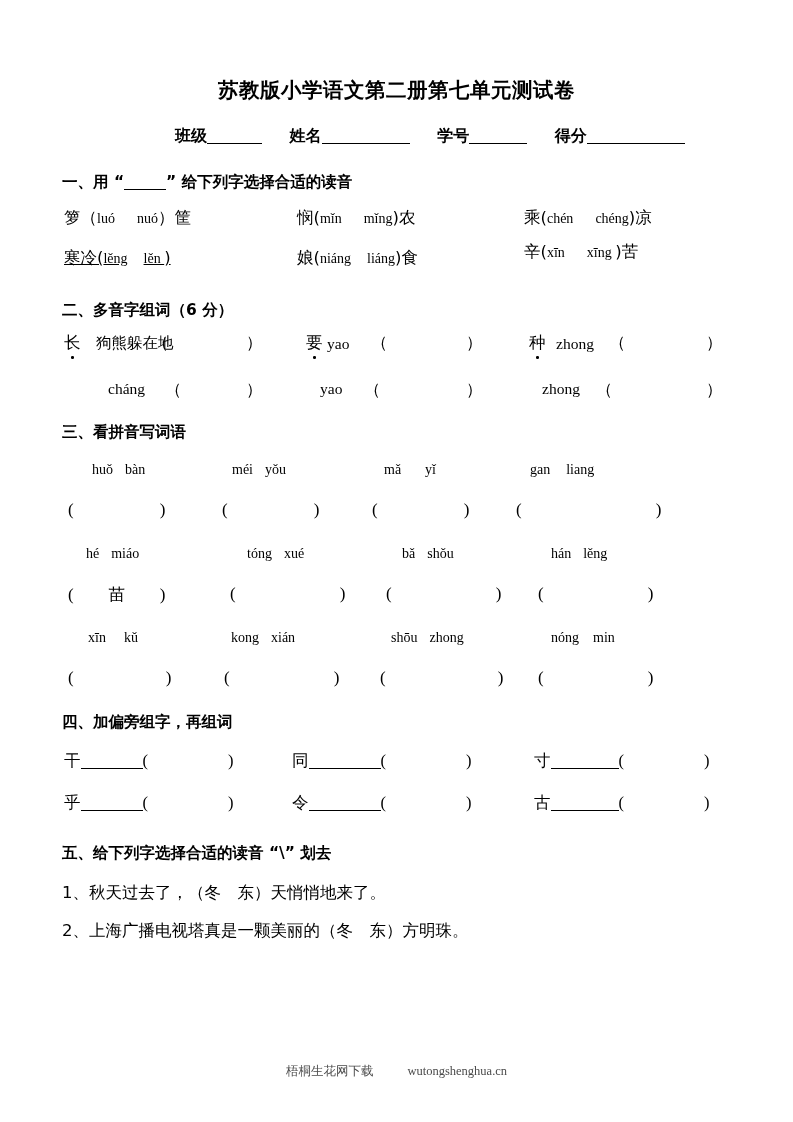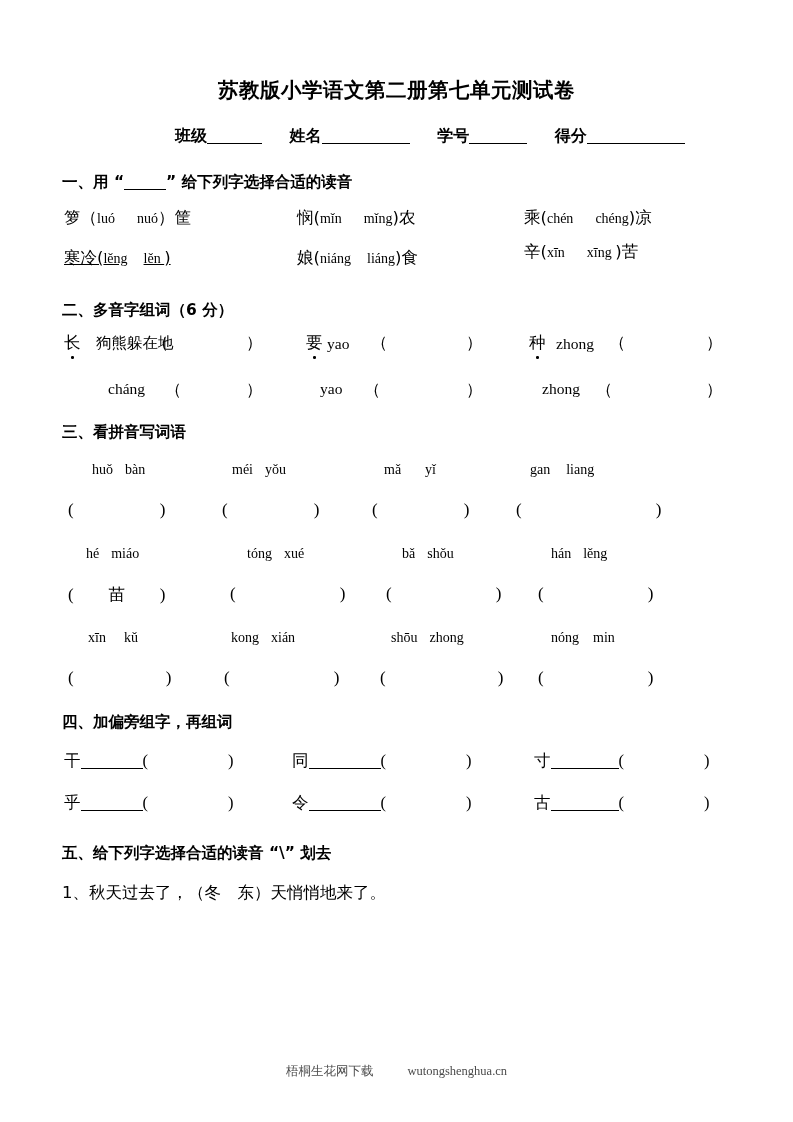--- a/index.html
+++ b/index.html
@@ -266,18 +266,19 @@
   <div class="s4item" style="left:292px; top:792px;">
     <span class="lead">令</span><span class="bl" style="width:72px;"></span><span>(</span><span style="display:inline-block;width:80px;"></span><span>)</span>
   </div>
   <div class="s4item" style="left:534px; top:792px;">
     <span class="lead">古</span><span class="bl" style="width:68px;"></span><span>(</span><span style="display:inline-block;width:80px;"></span><span>)</span>
   </div>
 
   <div class="sec-head" style="top:843px;">五、给下列字选择合适的读音 “\” 划去</div>
 
   <div class="sent" style="top:882px;">1、秋天过去了，（冬　东）天悄悄地来了。</div>
+  <div class="sent" style="top:920px;">2、上海广播电视塔真是一颗美丽的（冬　东）方明珠。</div>
 
   <div class="footer">
     <span>梧桐生花网下载</span><span class="site">wutongshenghua.cn</span>
   </div>
 
 </div>
 
 </body></html>

